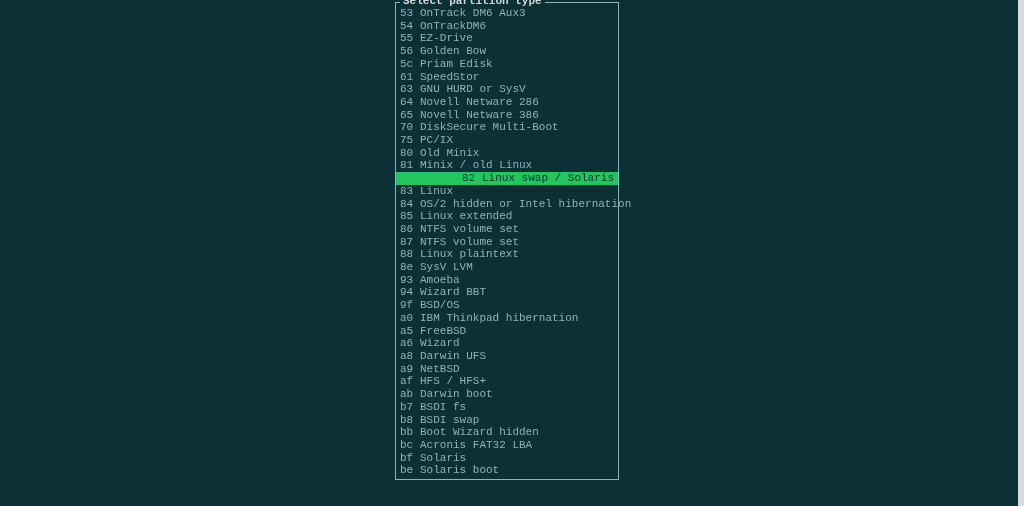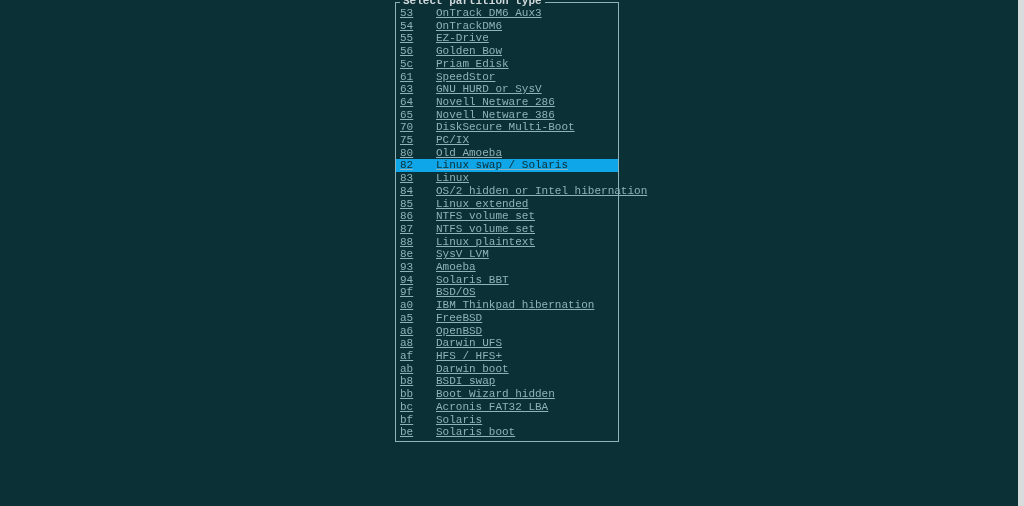--- a/index.html
+++ b/index.html
@@ -19,21 +19,20 @@
     }
     .dialog {
       position: absolute;
       left: 395px;
       top: 2px;
       width: 224px;
       border-left: 1px solid #8fb3b8;
       border-right: 1px solid #8fb3b8;
       border-bottom: 1px solid #8fb3b8;
       padding: 0;
-      text-decoration: underline;
     }
     .dialog-title {
       position: absolute;
       top: -7px;
       left: 4px;
       background-color: #0b3036;
       color: #d0d8da;
       font-weight: bold;
       padding: 0 3px;
       font-size: 11px;
@@ -52,26 +51,27 @@
       padding-bottom: 2px;
     }
     .item {
       display: flex;
       padding: 0 4px;
       line-height: 12.7px;
       cursor: pointer;
       white-space: nowrap;
     }
     .item.selected {
-      background-color: #0ea5e9;
+      background-color: #22c55e;
       color: #0b3036;
+      justify-content: flex-end;
     }
     .code {
       min-width: 18px;
-      margin-right: 18px;
+      margin-right: 2px;
     }
     .scrollbar {
       position: absolute;
       right: 0;
       top: 0;
       bottom: 0;
       width: 6px;
       background-color: #d8dcdc;
     }
   </style>
@@ -121,21 +121,25 @@
       <div class="item">
         <span class="code">70</span>
         <span>DiskSecure Multi-Boot</span>
       </div>
       <div class="item">
         <span class="code">75</span>
         <span>PC/IX</span>
       </div>
       <div class="item">
         <span class="code">80</span>
-        <span>Old Amoeba</span>
+        <span>Old Minix</span>
+      </div>
+      <div class="item">
+        <span class="code">81</span>
+        <span>Minix / old Linux</span>
       </div>
       <div class="item selected">
         <span class="code">82</span>
         <span>Linux swap / Solaris</span>
       </div>
       <div class="item">
         <span class="code">83</span>
         <span>Linux</span>
       </div>
       <div class="item">
@@ -161,49 +165,57 @@
       <div class="item">
         <span class="code">8e</span>
         <span>SysV LVM</span>
       </div>
       <div class="item">
         <span class="code">93</span>
         <span>Amoeba</span>
       </div>
       <div class="item">
         <span class="code">94</span>
-        <span>Solaris BBT</span>
+        <span>Wizard BBT</span>
       </div>
       <div class="item">
         <span class="code">9f</span>
         <span>BSD/OS</span>
       </div>
       <div class="item">
         <span class="code">a0</span>
         <span>IBM Thinkpad hibernation</span>
       </div>
       <div class="item">
         <span class="code">a5</span>
         <span>FreeBSD</span>
       </div>
       <div class="item">
         <span class="code">a6</span>
-        <span>OpenBSD</span>
+        <span>Wizard</span>
       </div>
       <div class="item">
         <span class="code">a8</span>
         <span>Darwin UFS</span>
       </div>
       <div class="item">
+        <span class="code">a9</span>
+        <span>NetBSD</span>
+      </div>
+      <div class="item">
         <span class="code">af</span>
         <span>HFS / HFS+</span>
       </div>
       <div class="item">
         <span class="code">ab</span>
         <span>Darwin boot</span>
+      </div>
+      <div class="item">
+        <span class="code">b7</span>
+        <span>BSDI fs</span>
       </div>
       <div class="item">
         <span class="code">b8</span>
         <span>BSDI swap</span>
       </div>
       <div class="item">
         <span class="code">bb</span>
         <span>Boot Wizard hidden</span>
       </div>
       <div class="item">

